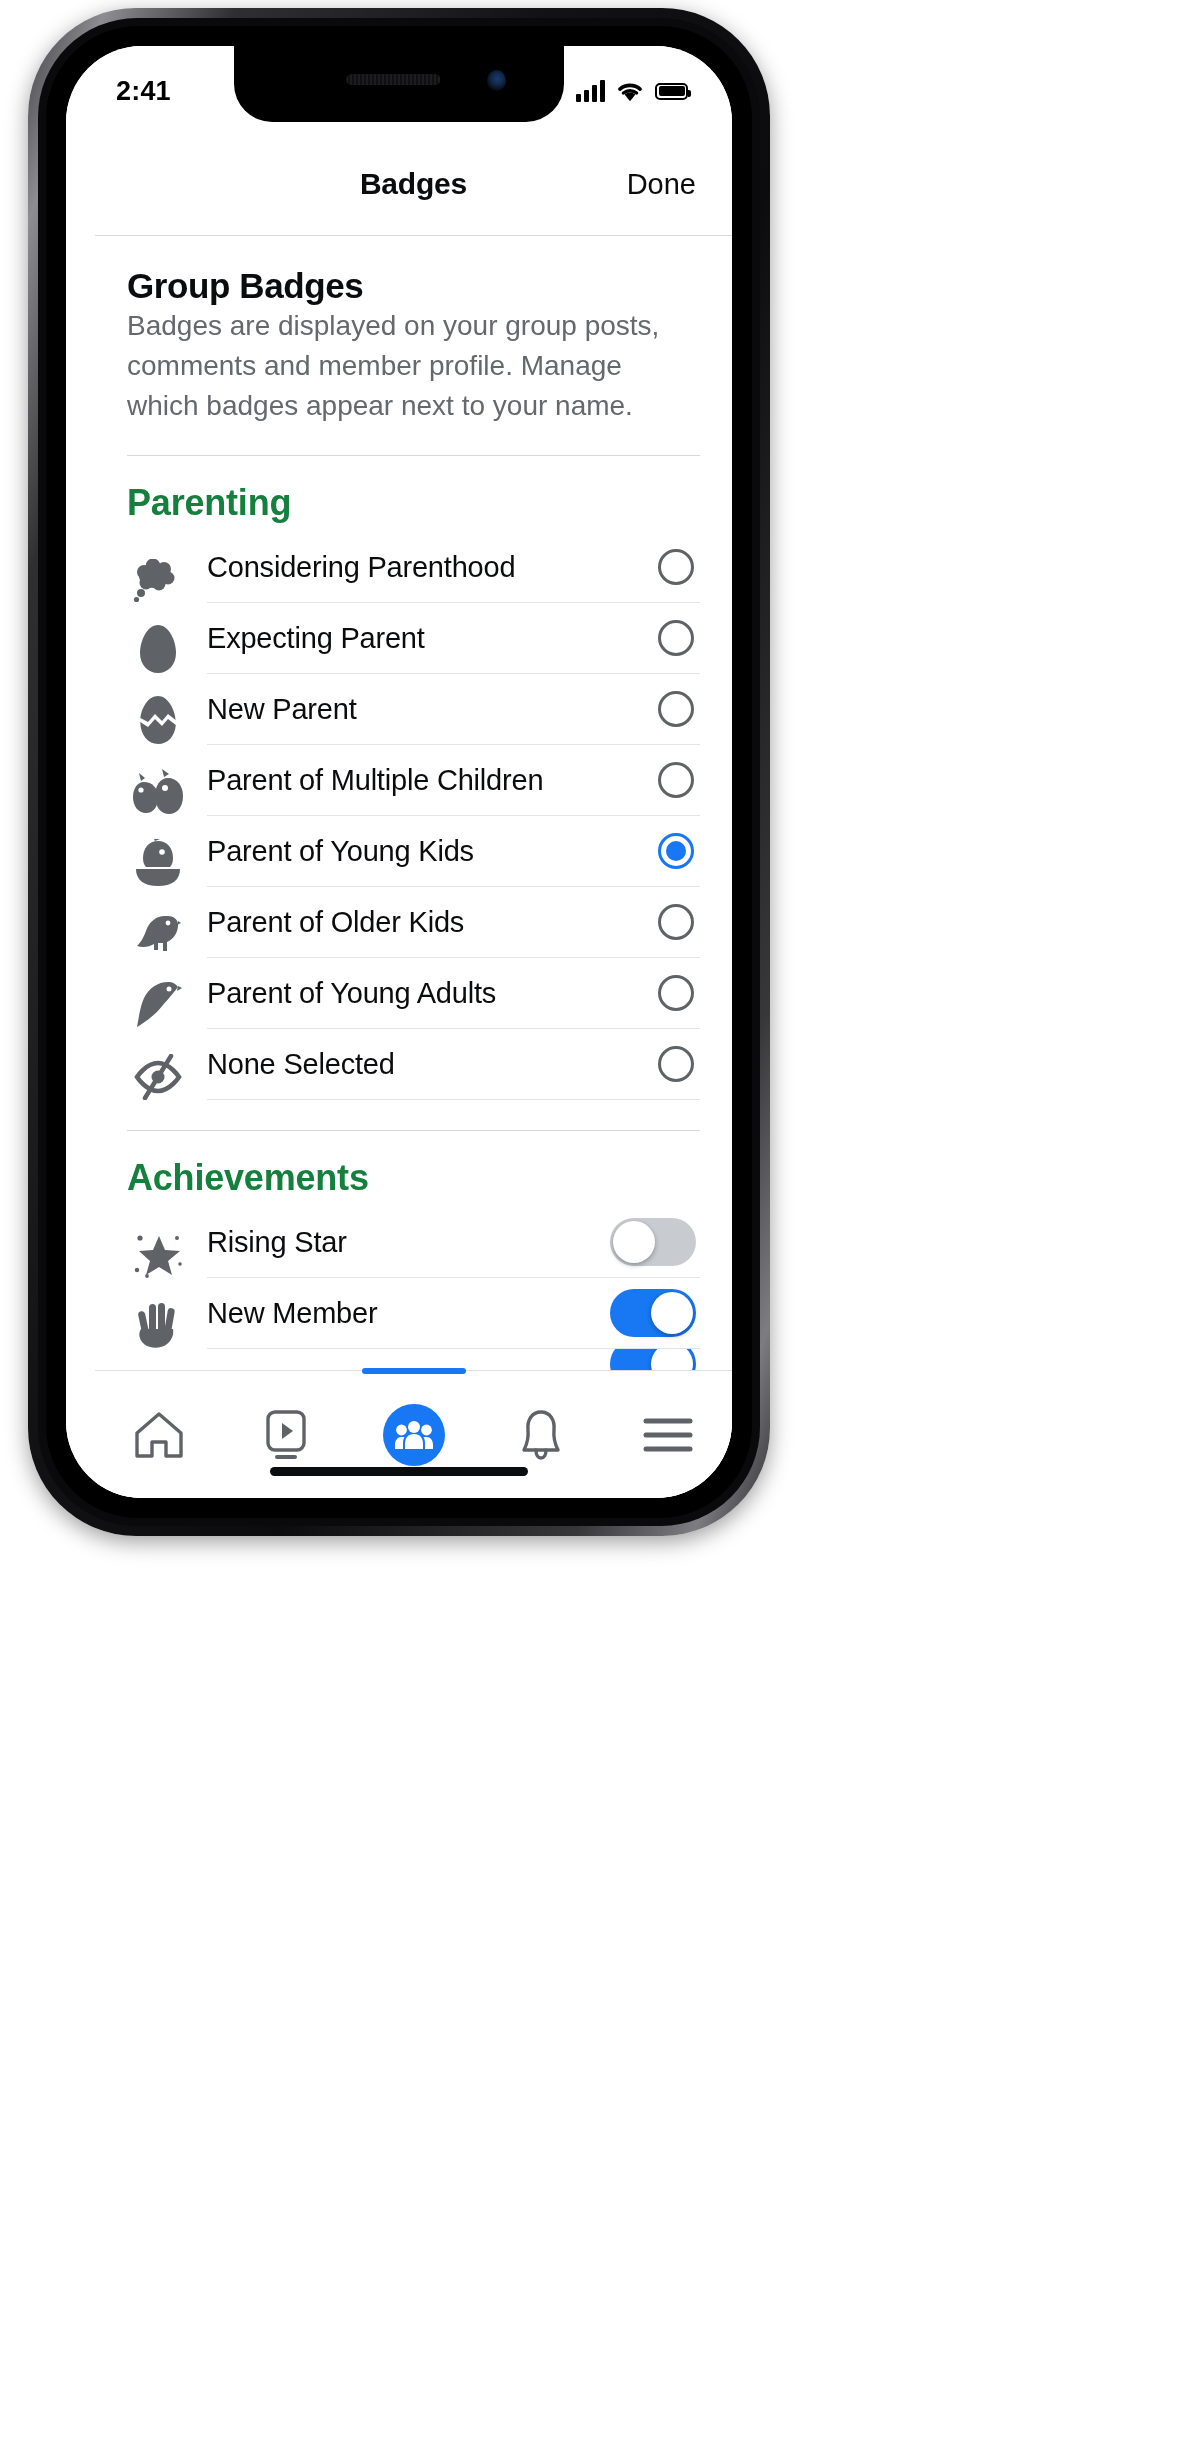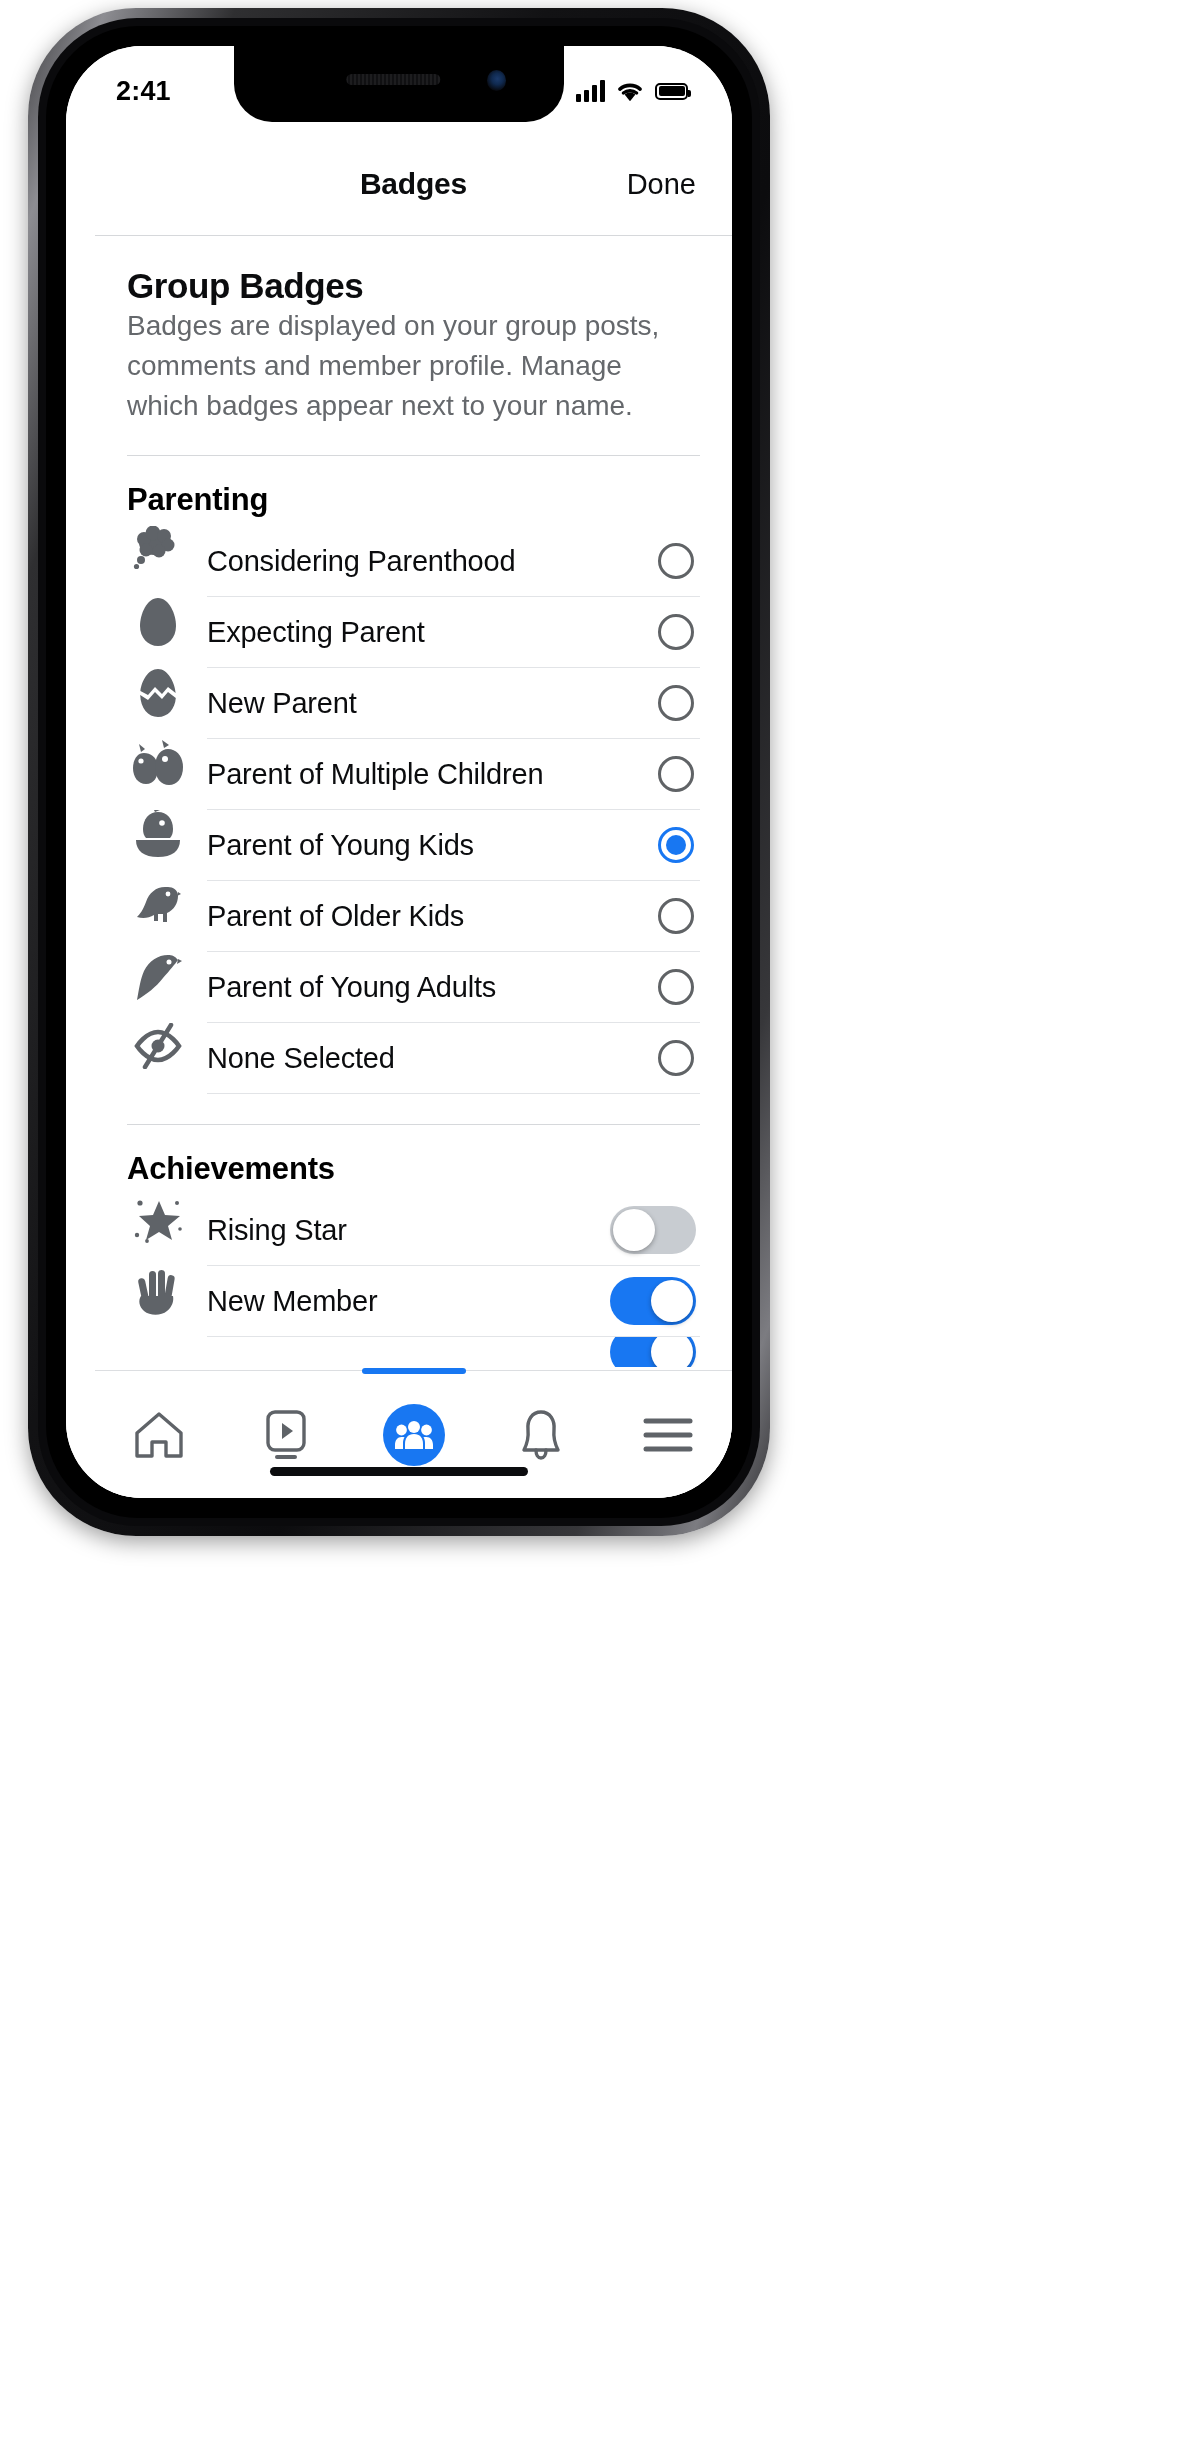--- a/index.html
+++ b/index.html
@@ -156,26 +156,26 @@
     letter-spacing: -.4px; 
   }
   .intro p {
     font-size: 28px; line-height: 1.42; color: #65686c;
     max-width: 610px;
   }
 
   .sep { height: 1px; background: #d6d8db; margin-top: 30px; }
 
   .section-title {
-    font-size: 31px; font-weight: 700; color: #000000;
+    font-size: 36px; font-weight: 700; color: #15803d;
     padding: 26px 0 8px 0; letter-spacing: -.2px;
   }
 
   .row {
-    display: flex; align-items: flex-start;
+    display: flex; align-items: flex-end;
     height: 71px;
     cursor: pointer;
   }
   .row-icon {
     width: 62px; flex: 0 0 62px;
     display: flex; align-items: center; justify-content: center;
     color: #5f6368;
   }
   .row-icon svg { display: block; }
   .row-body {

